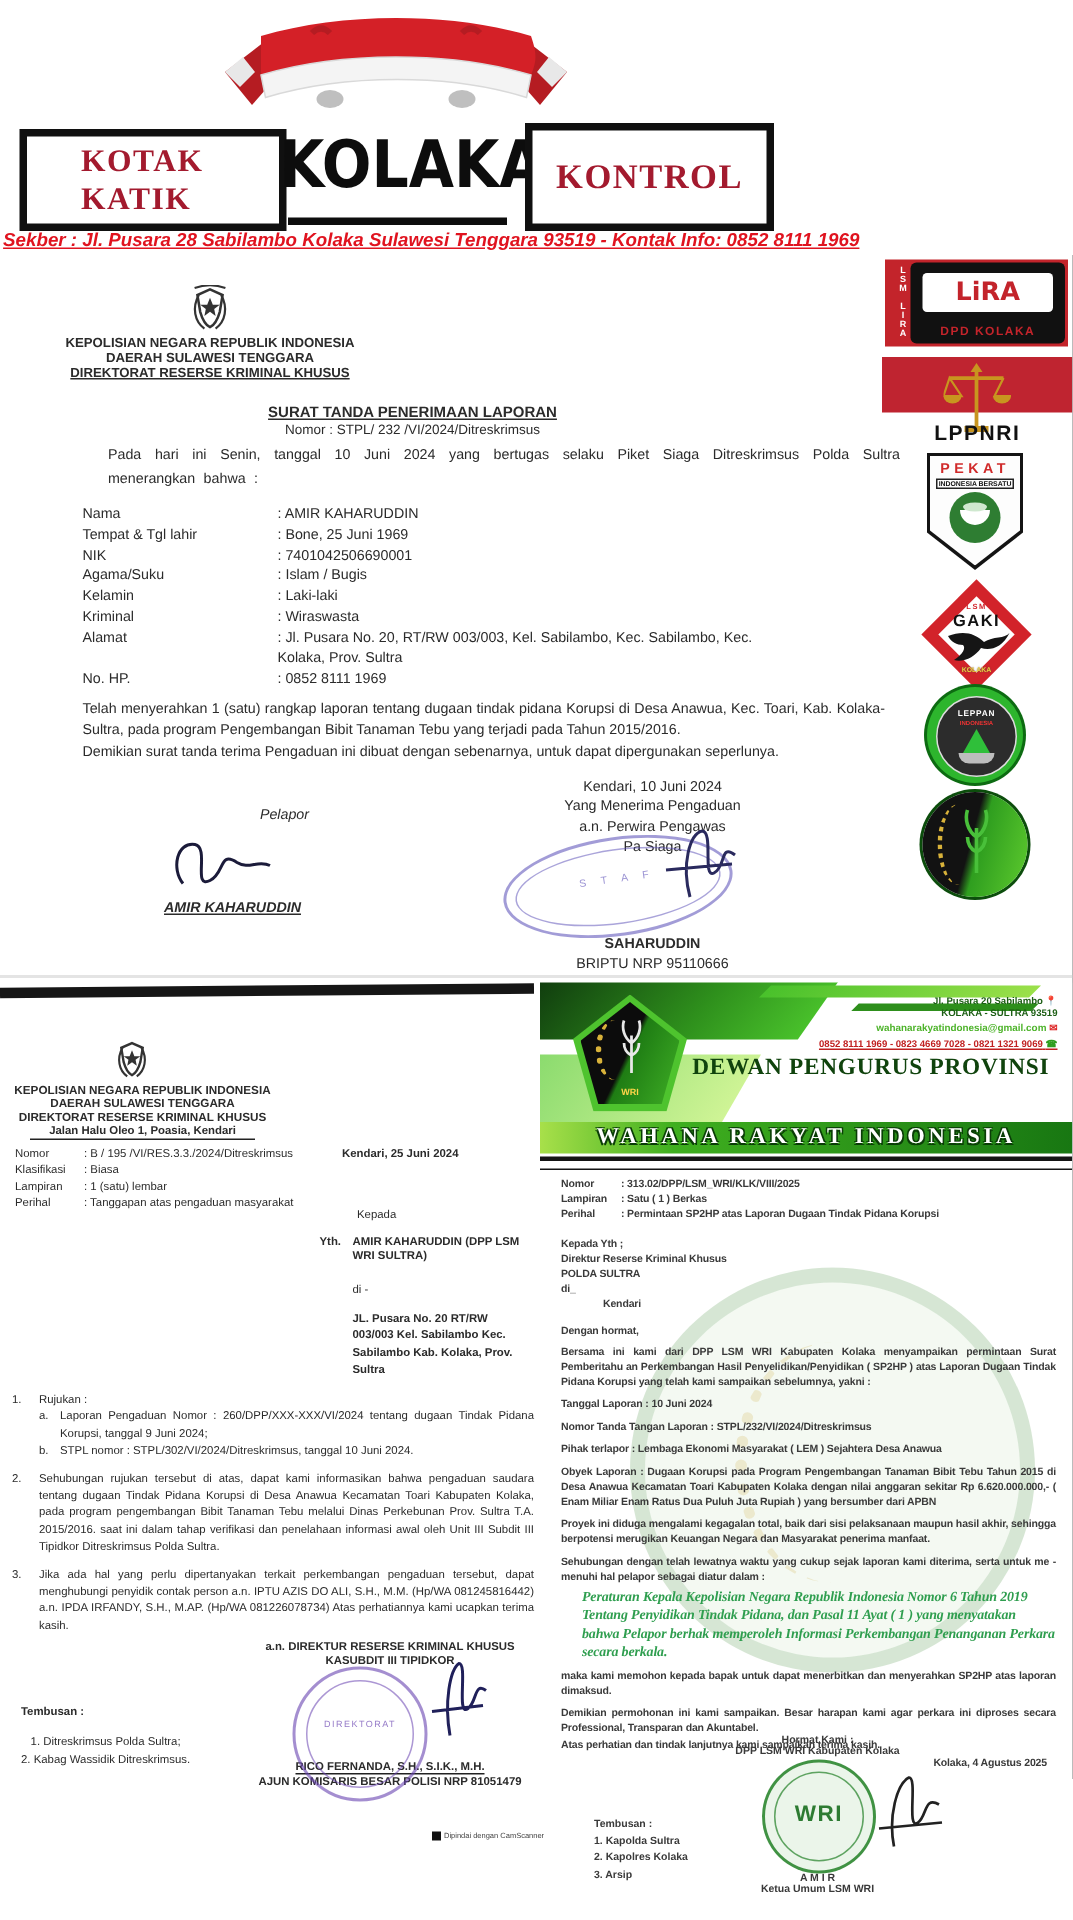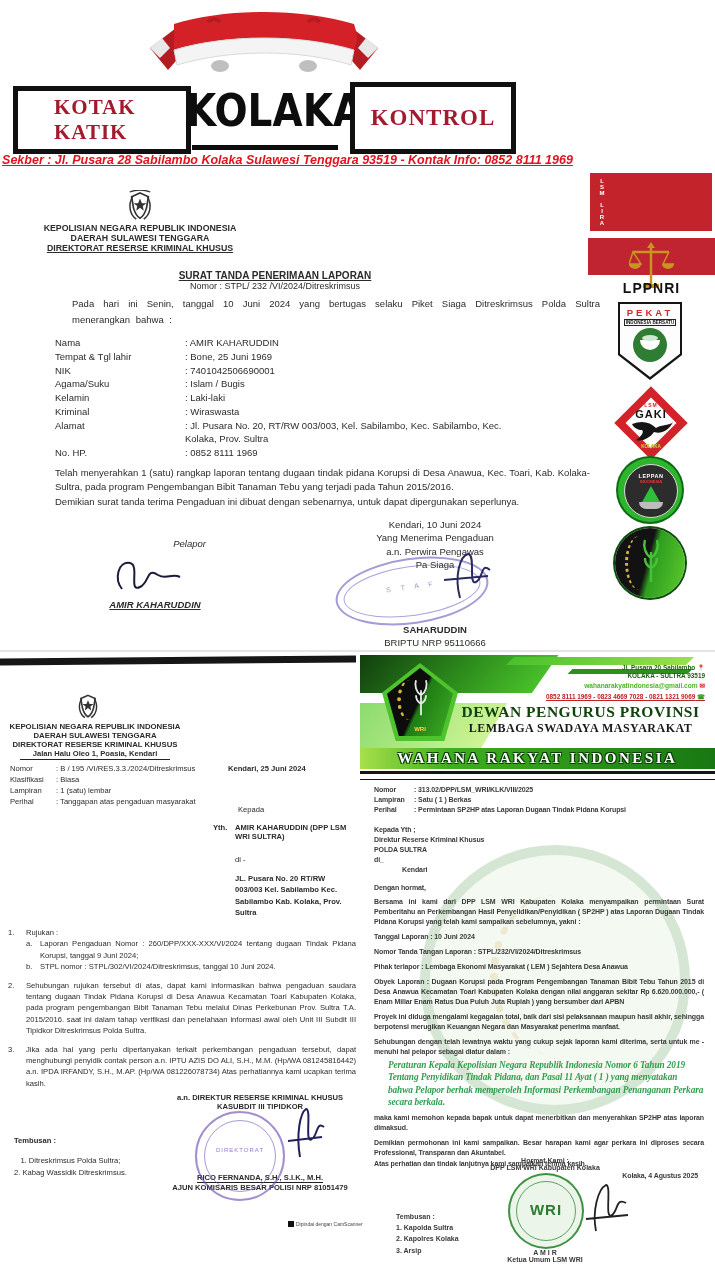--- a/index.html
+++ b/index.html
@@ -141,20 +141,26 @@
       </svg>
       <div style="margin-top:52px;font-weight:700;">SAHARUDDIN</div>
       <div>BRIPTU NRP 95110666</div>
     </div>
   </div>
 
   <div class="abs" style="left:588px;top:170px;width:127px;">
 
     <div class="logoblock" style="left:2px;top:3px;width:122px;height:58px;background:#c3242b;">
       <div class="abs" style="left:2px;top:2px;width:13px;bottom:2px;color:#fff;font-size:6px;font-weight:700;writing-mode:vertical-rl;text-orientation:upright;text-align:center;">LSM LIRA</div>
+      <div class="abs" style="left:17px;top:2px;right:2px;bottom:2px;background:#111;border-radius:4px;">
+        <div class="abs" style="left:8px;top:7px;right:8px;height:26px;background:#fff;border-radius:3px;display:flex;align-items:center;justify-content:center;">
+          <span style="color:#c3242b;font-weight:900;font-size:17px;font-family:'DejaVu Sans',sans-serif;">LiRA</span>
+        </div>
+        <div class="abs" style="left:0;right:0;bottom:4px;text-align:center;color:#c3242b;font-weight:700;font-size:8px;letter-spacing:1px;">DPD KOLAKA</div>
+      </div>
     </div>
 
     <div class="logoblock" style="left:0px;top:68px;width:127px;height:58px;">
       <div class="abs" style="left:0;top:0;width:127px;height:37px;background:#bf2430;"></div>
       <svg class="abs" style="left:41px;top:4px;" width="45" height="50" viewBox="0 0 45 50">
         <line x1="22" y1="4" x2="22" y2="42" stroke="#c8951f" stroke-width="2.5"></line>
         <polygon points="22,0 26,6 18,6" fill="#c8951f"></polygon>
         <line x1="4" y1="10" x2="40" y2="10" stroke="#c8951f" stroke-width="2.5"></line>
         <path d="M4,10 L0,22 L12,22 Z M4,10" fill="none" stroke="#c8951f" stroke-width="1.5"></path>
         <path d="M0,22 a6,5 0 0 0 12,0" fill="#c8951f"></path>
@@ -327,21 +333,20 @@
 
       <div class="abs" style="right:10px;top:8px;width:200px;text-align:right;line-height:1.5;">
         <div style="font-size:6.4px;font-weight:700;color:#1c5e14;"><span>Jl. Pusara 20 Sabilambo</span> <span style="color:#e02424;">📍</span></div>
         <div style="font-size:6.4px;font-weight:700;color:#1c5e14;margin-top:-2px;">KOLAKA - SULTRA 93519</div>
         <div style="font-size:6.6px;font-weight:700;color:#4db32a;margin-top:1px;"><span>wahanarakyatindonesia@gmail.com</span> <span style="color:#d22;">✉</span></div>
         <div style="font-size:6.4px;font-weight:700;color:#c02020;text-decoration:underline;margin-top:1px;"><span>0852 8111 1969  -  0823 4669 7028  -  0821 1321 9069</span> <span style="color:#2e9e1f;">☎</span></div>
       </div>
 
       <div class="abs" style="left:90px;top:48px;right:4px;text-align:center;">
         <div style="font-family:'Liberation Serif',serif;font-weight:900;font-size:15.5px;color:#10430d;letter-spacing:.5px;">DEWAN PENGURUS PROVINSI</div>
-        <div style="font-family:'Liberation Serif',serif;font-weight:900;font-size:12px;color:#1a1a1a;letter-spacing:.5px;">LEMBAGA SWADAYA MASYARAKAT</div>
       </div>
       <div class="abs" style="left:0px;top:93px;width:355px;height:21px;background:linear-gradient(90deg,#a8e04a,#3faf1f 25%,#187712);display:flex;align-items:center;justify-content:center;">
         <span style="font-family:'Liberation Serif',serif;font-weight:900;font-size:15px;color:#fff;letter-spacing:2.5px;text-shadow:1px 1px 0 #0b3d08,-1px -1px 0 #0b3d08,1px -1px 0 #0b3d08,-1px 1px 0 #0b3d08;">WAHANA RAKYAT INDONESIA</span>
       </div>
       <div class="abs" style="left:0;top:116px;width:355px;height:5px;border-top:3px solid #151515;border-bottom:1px solid #151515;"></div>
     </div>
 
     <div class="d3body abs just" style="left:14px;top:130px;width:330px;font-size:7px;font-weight:600;color:#3a3a3a;line-height:1.42;letter-spacing:-.1px;">
       <div class="f-row">
           <span style="width:40px;flex:none;">Nomor</span>

